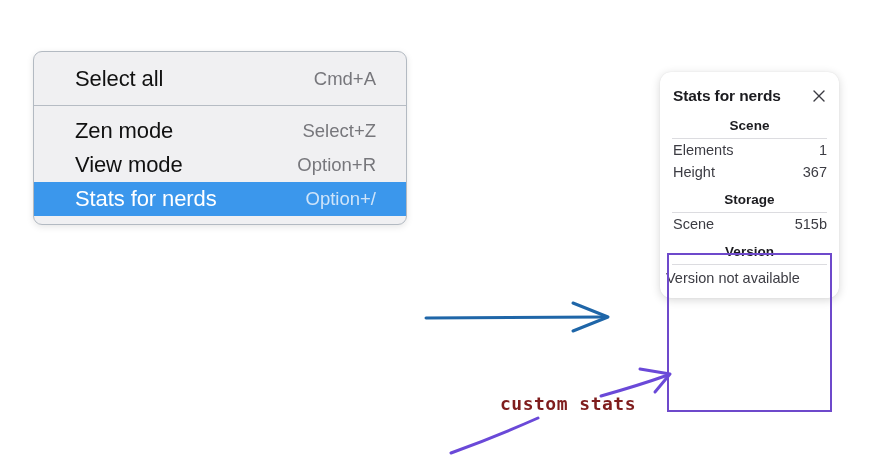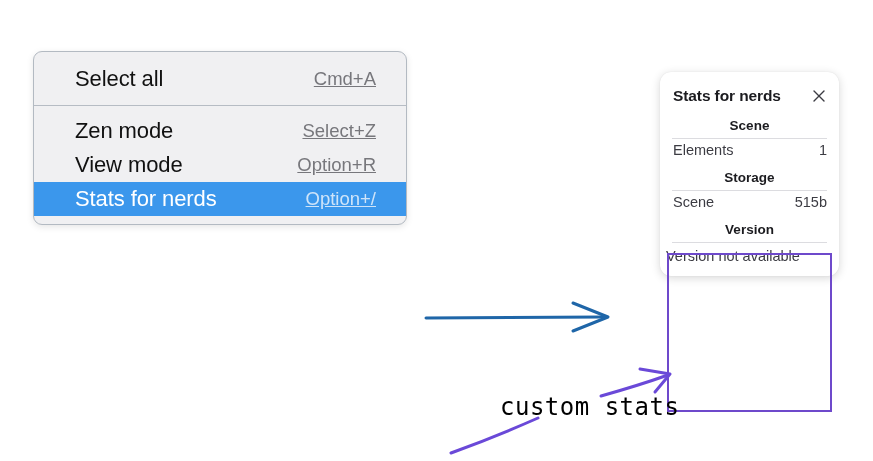--- a/index.html
+++ b/index.html
@@ -52,21 +52,20 @@
   .menu-item .label {
     font-size: 22px;
     color: #111111;
     letter-spacing: -0.1px;
     white-space: nowrap;
   }
   .menu-item .shortcut {
     font-size: 18.5px;
     color: #77777c;
     white-space: nowrap;
-    text-decoration: underline;
   }
   .menu-item.selected {
     background: #3b97ec;
   }
   .menu-item.selected .label { color: #ffffff; }
   .menu-item.selected .shortcut { color: #cfe4f9; }
 
   
   #stats-panel {
     position: absolute;
@@ -145,23 +144,23 @@
     left: 0; top: 0;
     width: 873px;
     height: 461px;
     pointer-events: none;
   }
   #annotation-label {
     position: absolute;
     left: 500px;
     top: 393px;
     font-family: "DejaVu Sans Mono", monospace;
-    font-size: 24px;
-    font-weight: normal;
-    color: #000000;
+    font-size: 18px;
+    font-weight: bold;
+    color: #7f1d1d;
     letter-spacing: 0.5px;
     white-space: nowrap;
   }
 </style>
 </head>
 <body>
 
 <div id="canvas">
 
   <div id="context-menu">
@@ -204,20 +203,24 @@
       </span>
     </div>
 
     <div>
       <div class="section-head">Scene</div>
       <div class="hrule"></div>
       <div class="stat-row">
         <span class="k">Elements</span>
         <span class="v">1</span>
       </div>
+      <div class="stat-row">
+        <span class="k">Height</span>
+        <span class="v">367</span>
+      </div>
     </div>
 
     <div>
       <div class="section-head">Storage</div>
       <div class="hrule"></div>
       <div class="stat-row">
         <span class="k">Scene</span>
         <span class="v">515b</span>
       </div>
     </div>

